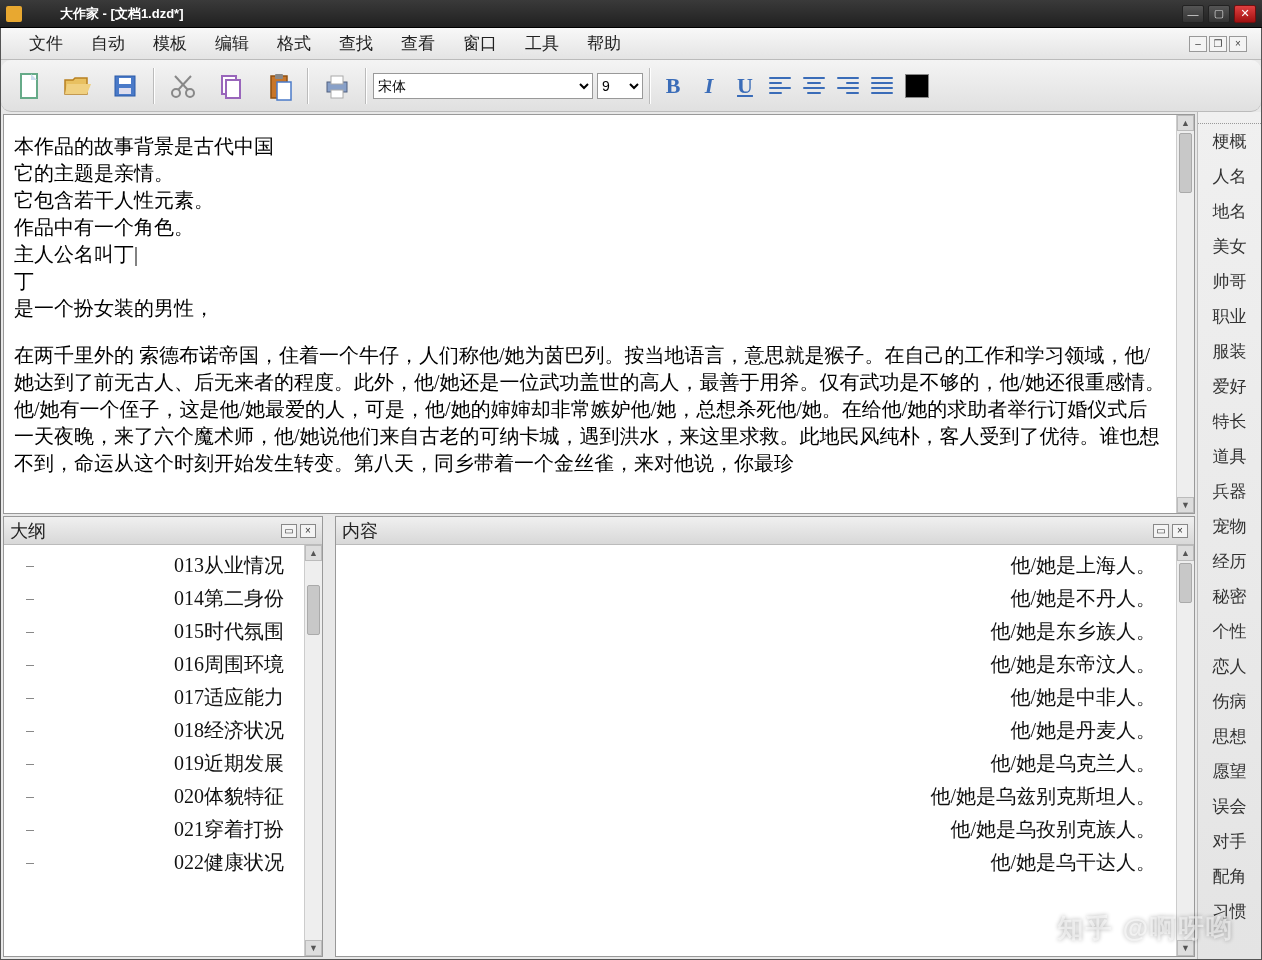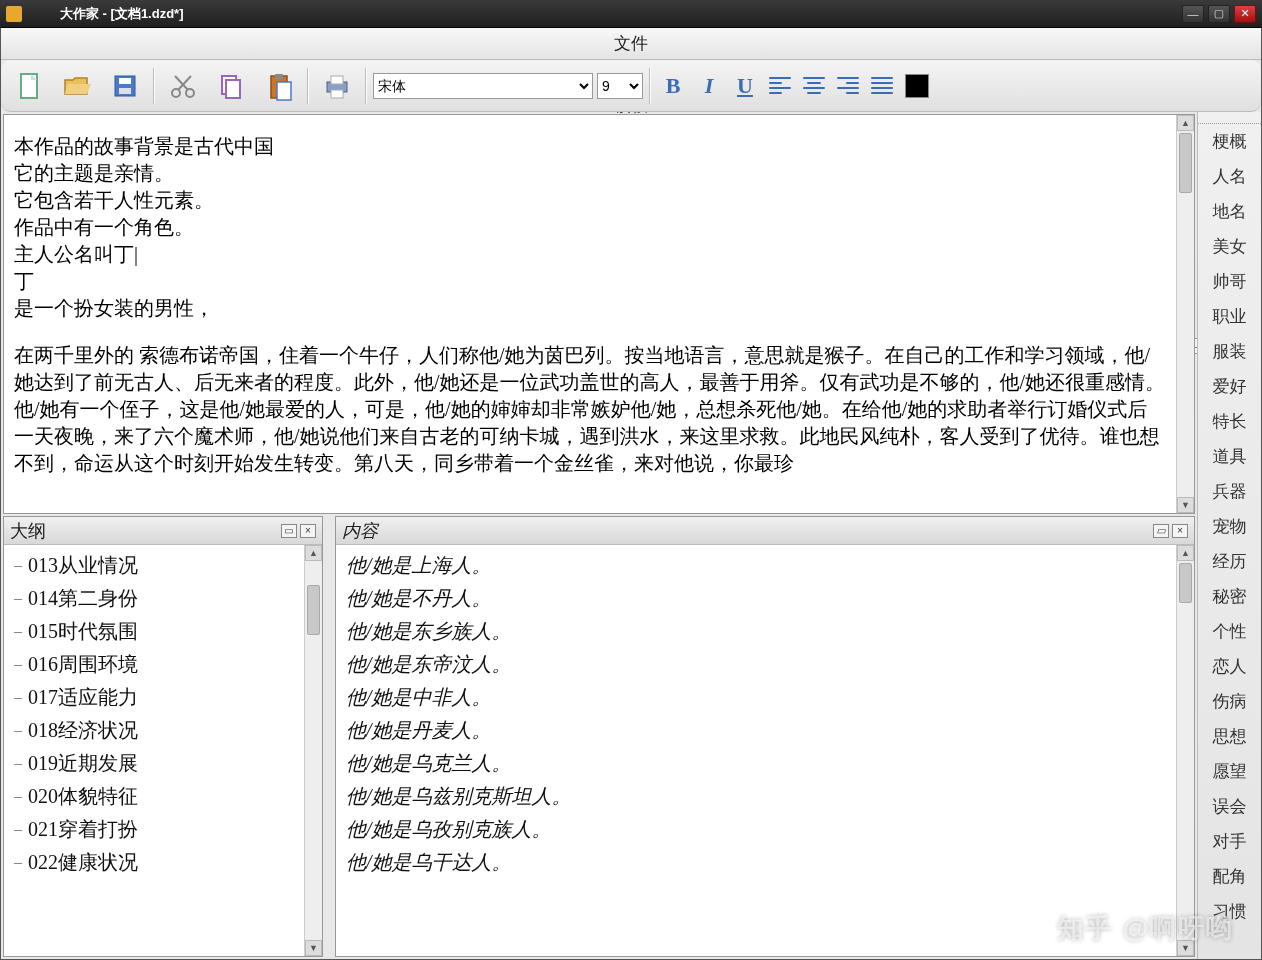--- a/index.html
+++ b/index.html
@@ -7,21 +7,21 @@
 
 .titlebar { height: 28px; background: linear-gradient(#3a3a3a, #202020); display: flex; align-items: center; padding: 0 6px; color: #fff; border-bottom: 1px solid #000; gap: 32px; }
 .titlebar .app-icon { width: 16px; height: 16px; background: #e8a830; margin-right: 6px; border-radius: 2px; }
 .titlebar .title { flex: 1; font-size: 13px; font-weight: bold; }
 .titlebar .win-btns { display: flex; gap: 4px; }
 .titlebar .wbtn { width: 22px; height: 18px; background: linear-gradient(#555,#333); border: 1px solid #222; border-radius: 2px; display: flex; align-items: center; justify-content: center; color: #ddd; font-size: 11px; cursor: pointer; }
 .titlebar .wbtn.close { background: linear-gradient(#e04040,#a01010); color: #fff; border-color: #701010; }
 
 .app-inner { background: #e8e8e8; height: calc(100% - 28px); display: flex; flex-direction: column; border: 1px solid #555; border-top: none; }
 
-.menubar { height: 32px; background: linear-gradient(#f8f8f8,#e4e4e4); display: flex; align-items: center; padding: 0 14px; border-bottom: 1px solid #bbb; flex-direction: column; }
+.menubar { height: 32px; background: linear-gradient(#f8f8f8,#e4e4e4); display: flex; align-items: center; padding: 0 14px; border-bottom: 1px solid #bbb; }
 .menubar .mitem { padding: 4px 14px; font-size: 17px; color: #222; cursor: pointer; }
 .menubar .mdi-btns { margin-left: auto; display: flex; gap: 2px; }
 .menubar .mdi-btns .mbtn { width: 18px; height: 16px; border: 1px solid #999; background: #f4f4f4; display: flex; align-items: center; justify-content: center; font-size: 10px; color: #444; cursor: pointer; }
 
 .toolbar { height: 52px; background: linear-gradient(#f4f4f4,#e0e0e0); display: flex; align-items: center; padding: 0 6px; border-bottom: 1px solid #bbb; gap: 4px; border-radius: 10px; }
 .toolbar .tbtn { width: 44px; height: 42px; border: 1px solid transparent; border-radius: 3px; display: flex; align-items: center; justify-content: center; cursor: pointer; }
 .toolbar .sep { width: 2px; height: 36px; border-left: 1px solid #bbb; border-right: 1px solid #fff; margin: 0 2px; }
 .toolbar select { height: 26px; font-size: 14px; border: 1px solid #999; background: #fff; }
 .toolbar .font-name { width: 220px; }
 .toolbar .font-size { width: 46px; }
@@ -43,26 +43,26 @@
 .editor .para { margin-bottom: 0; }
 .editor .gap { height: 20px; }
 .vscroll { width: 18px; background: #eee; border-left: 1px solid #ccc; position: relative; }
 .vscroll .thumb { position: absolute; left: 2px; right: 2px; top: 18px; height: 60px; background: #c8c8c8; border: 1px solid #aaa; border-radius: 2px; }
 .vscroll .arr { position: absolute; left: 0; right: 0; height: 16px; background: #ddd; border: 1px solid #bbb; display:flex;align-items:center;justify-content:center;font-size:9px;color:#555; cursor:pointer;}
 .vscroll .arr.up{top:0;} .vscroll .arr.dn{bottom:0;}
 
 .panels-row { flex: 1; display: flex; gap: 12px; padding: 0 2px 2px 2px; min-height: 0; }
 .panel { background: #fff; border: 1px solid #999; display: flex; flex-direction: column; min-width: 0; }
 .panel.outline { width: 320px; }
-.panel.content { flex: 1; font-style: italic; }
+.panel.content { flex: 1; }
 .panel-head { height: 28px; background: linear-gradient(#f0f0f0,#d8d8d8); display: flex; align-items: center; padding: 0 6px; border-bottom: 1px solid #bbb; font-size: 18px; color: #222; }
 .panel-head .spacer { flex: 1; }
 .panel-head .pbtn { width: 16px; height: 14px; border: 1px solid #888; background: #f4f4f4; margin-left: 3px; display:flex;align-items:center;justify-content:center;font-size:10px;color:#333;cursor:pointer; }
 .panel-body { flex: 1; display: flex; min-height: 0; }
-.panel-list { flex: 1; overflow: hidden; padding: 4px 0; }
+.panel-list { flex: 1; overflow: hidden; padding: 4px 12px; text-align: right; }
 .panel-list .row { padding: 3px 8px 3px 24px; font-size: 20px; color: #111; cursor: pointer; white-space: nowrap; position: relative; font-family:"SimSun",serif; }
 .panel.outline .panel-list .row::before { content:""; position:absolute; left:10px; top:50%; width:8px; height:1px; background:#888;}
 .panel.content .panel-list .row { padding-left: 10px; }
 
 .watermark { position: absolute; right: 28px; bottom: 14px; font-size: 26px; color: rgba(255,255,255,0.55); font-weight: bold; letter-spacing: 2px; pointer-events: none; text-shadow: 0 0 4px rgba(0,0,0,0.3); }
 
 
 .ic{width:32px;height:32px;}
 </style>
 </head>

